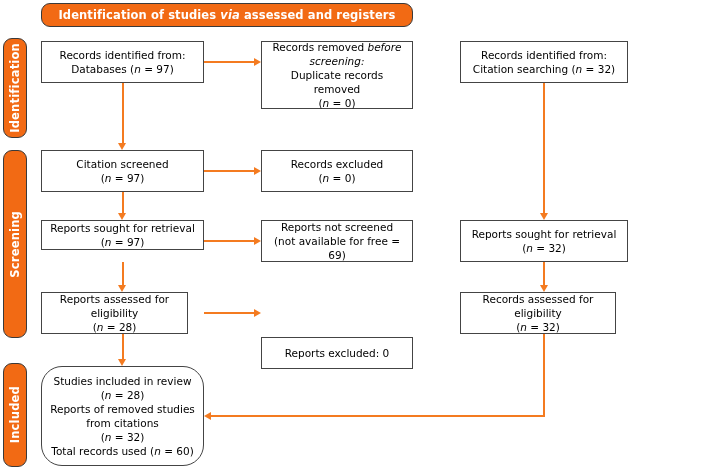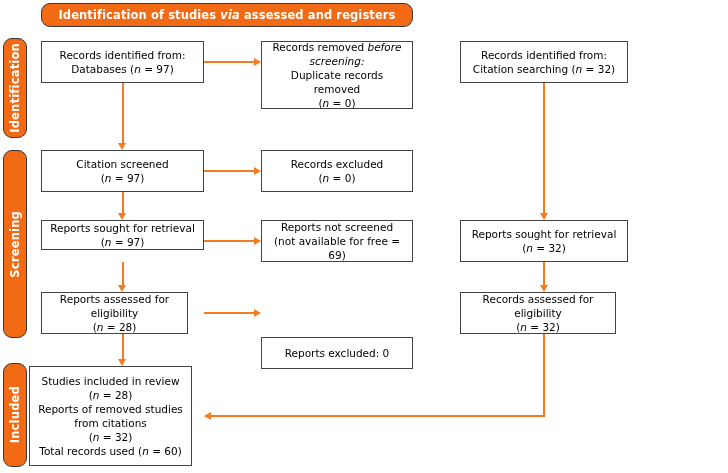--- a/index.html
+++ b/index.html
@@ -152,21 +152,21 @@
   </div>
 
   <div class="box" style="left:41px; top:292px; width:147px; height:42px;">
     <span class="txt"><span>Reports assessed for eligibility</span><br><span>(</span><span class="ital">n</span><span> = 28)</span></span>
   </div>
 
   <div class="box" style="left:261px; top:297px; width:152px; height:32px;margin-top:40px;">
     <span class="txt">Reports excluded: 0</span>
   </div>
 
-  <div class="box" style="left:29px; top:366px; width:163px; height:100px;">
+  <div class="box" style="left:41px; top:366px; width:163px; height:100px;border-radius:21px;">
     <span class="txt"><span>Studies included in review</span><br><span>(</span><span class="ital">n</span><span> = 28)</span><br><span>Reports of removed studies</span><br><span>from citations</span><br><span>(</span><span class="ital">n</span><span> = 32)</span><br><span>Total records used (</span><span class="ital">n</span><span> = 60)</span></span>
   </div>
 
   <div class="box" style="left:460px; top:41px; width:168px; height:42px;">
     <span class="txt"><span>Records identified from:</span><br><span>Citation searching (</span><span class="ital">n</span><span> = 32)</span></span>
   </div>
 
   <div class="box" style="left:460px; top:220px; width:168px; height:42px;">
     <span class="txt"><span>Reports sought for retrieval</span><br><span>(</span><span class="ital">n</span><span> = 32)</span></span>
   </div>

